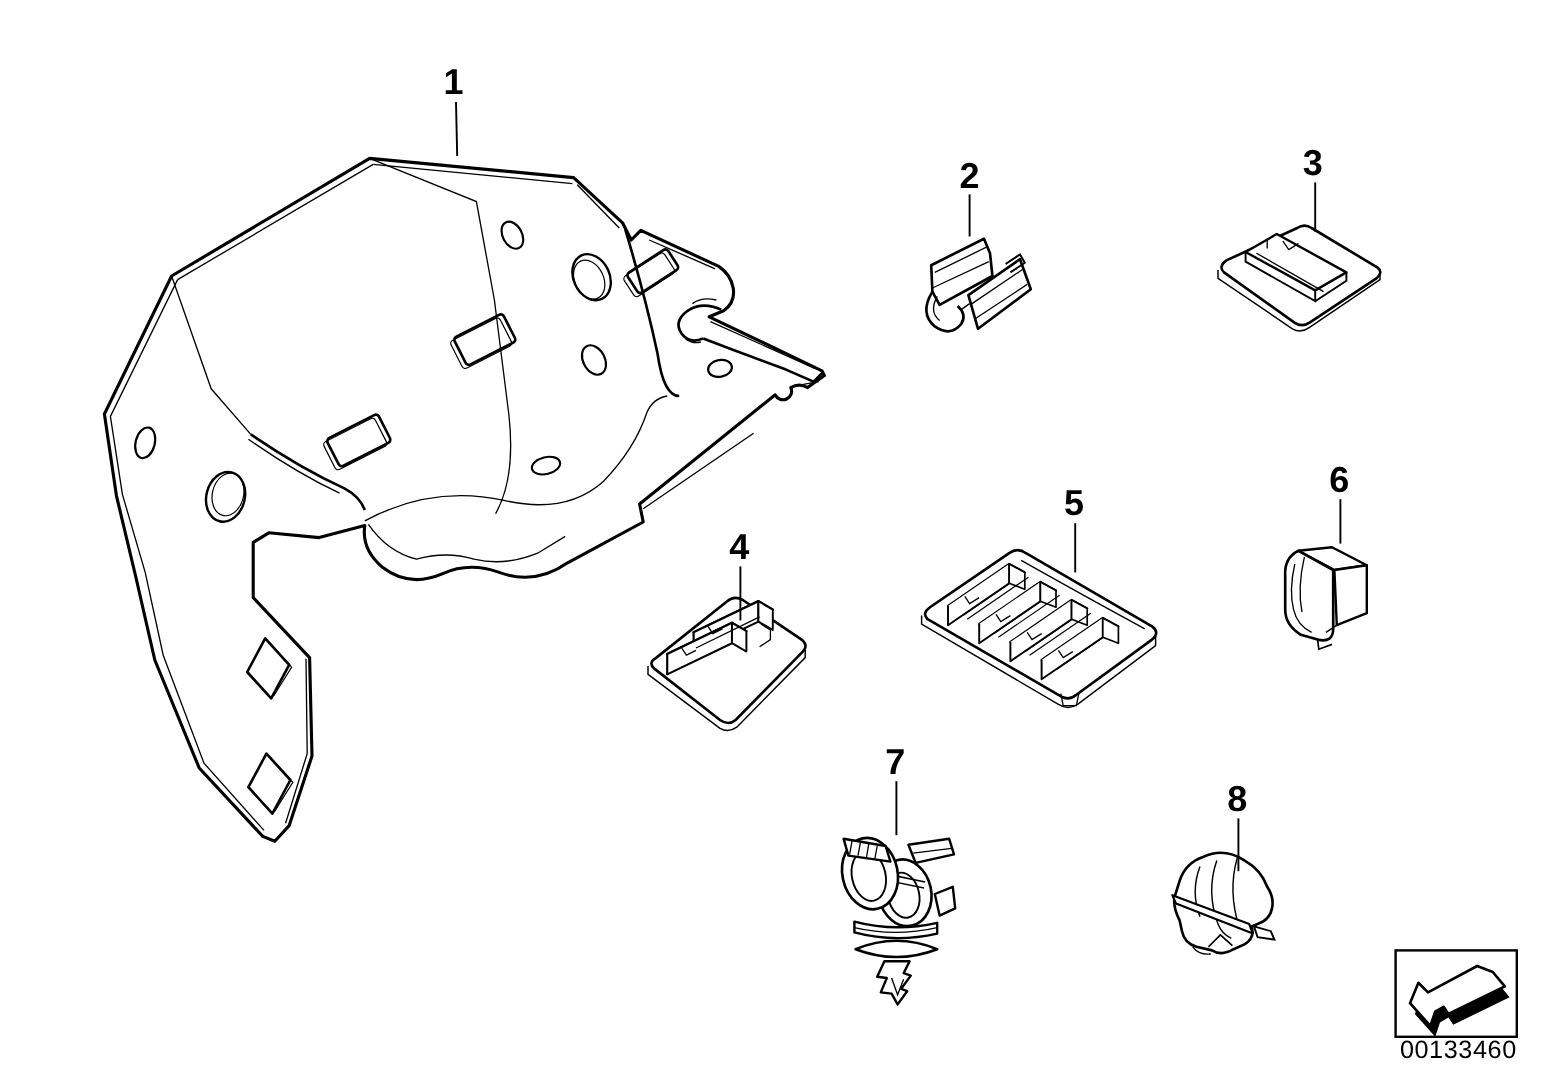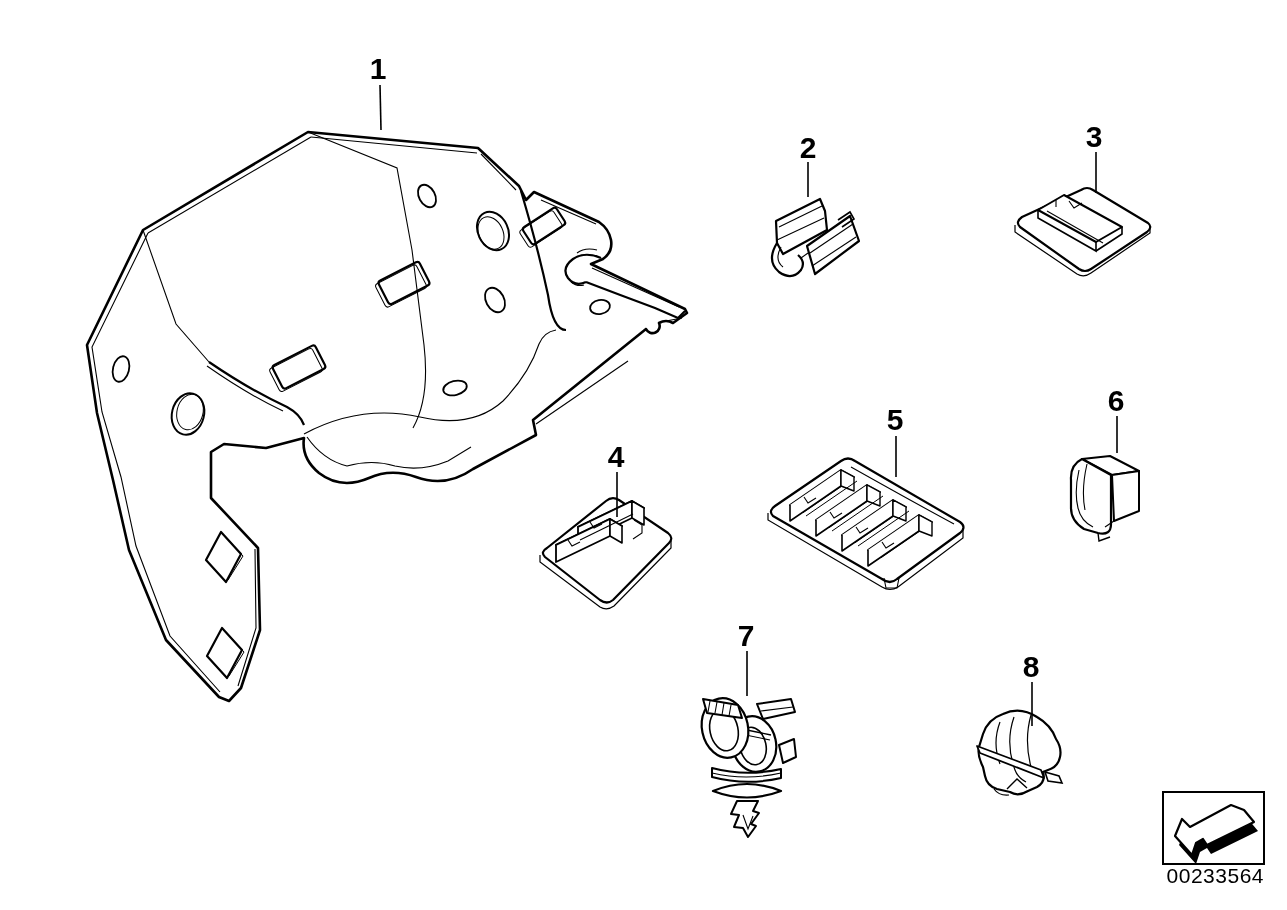--- a/index.html
+++ b/index.html
@@ -239,15 +239,15 @@
 
   <div class="callout" style="left:378px;top:69px">1</div>
   <div class="callout" style="left:808px;top:148px">2</div>
   <div class="callout" style="left:1094px;top:137px">3</div>
   <div class="callout" style="left:616px;top:457px">4</div>
   <div class="callout" style="left:895px;top:420px">5</div>
   <div class="callout" style="left:1116px;top:401px">6</div>
   <div class="callout" style="left:746px;top:636px">7</div>
   <div class="callout" style="left:1031px;top:667px">8</div>
 
-  <div id="doc-number">00233564</div>
+  <div id="doc-number">00133460</div>
 
 </div>
 
 </body></html>

